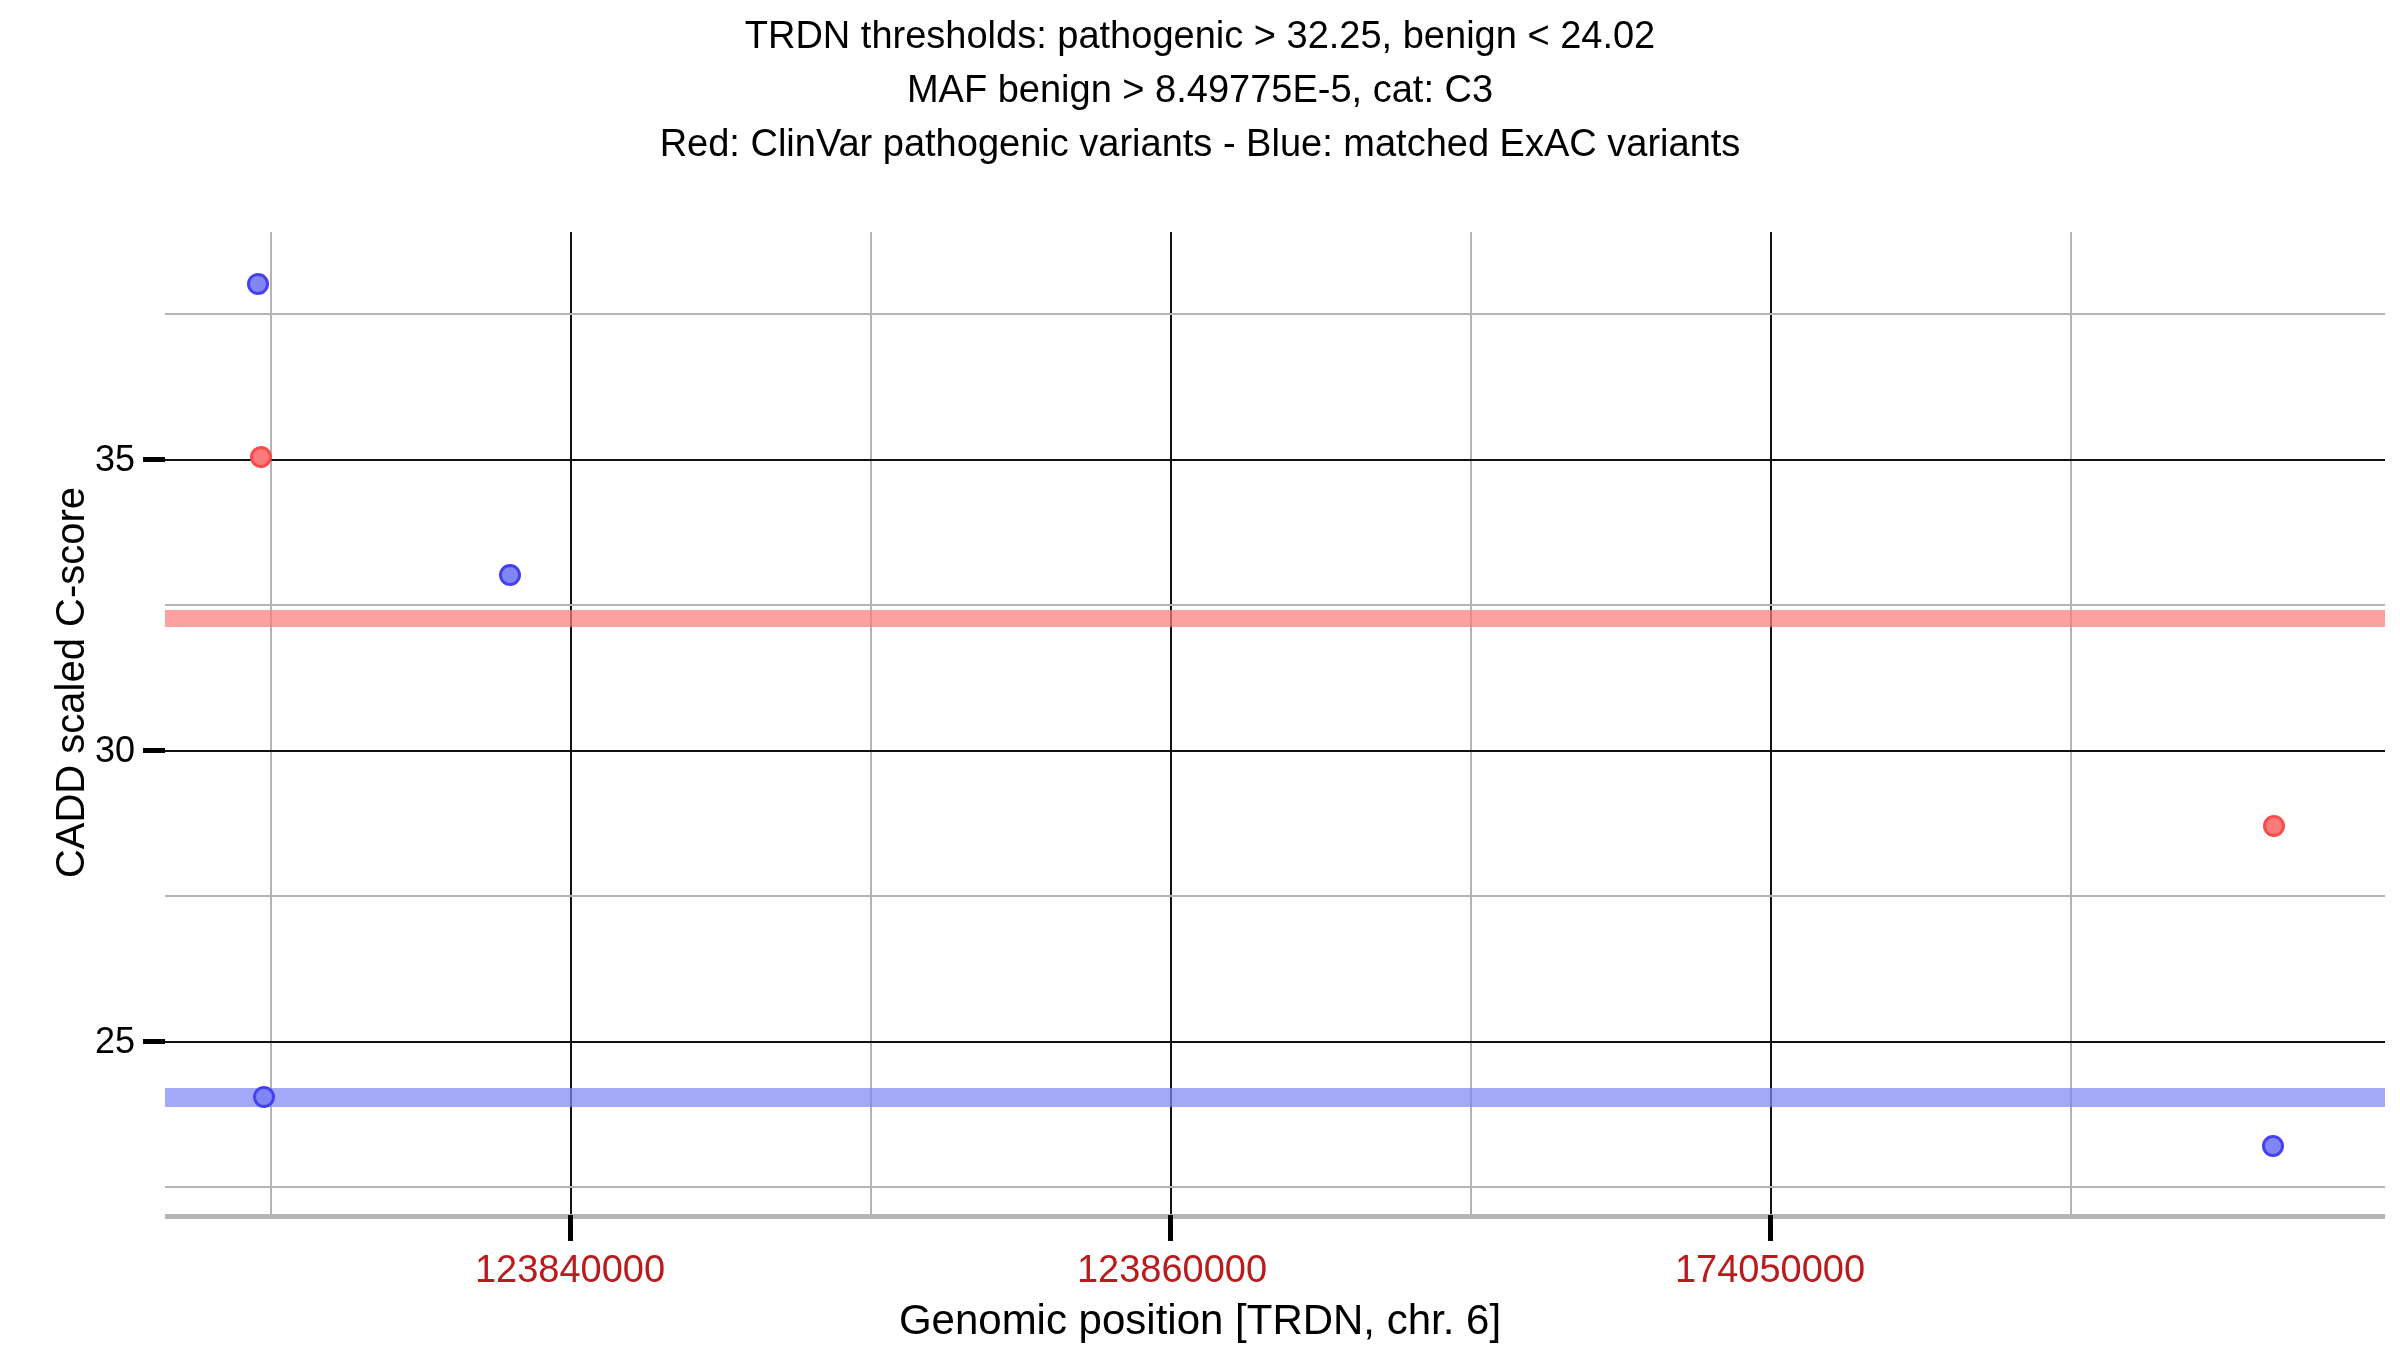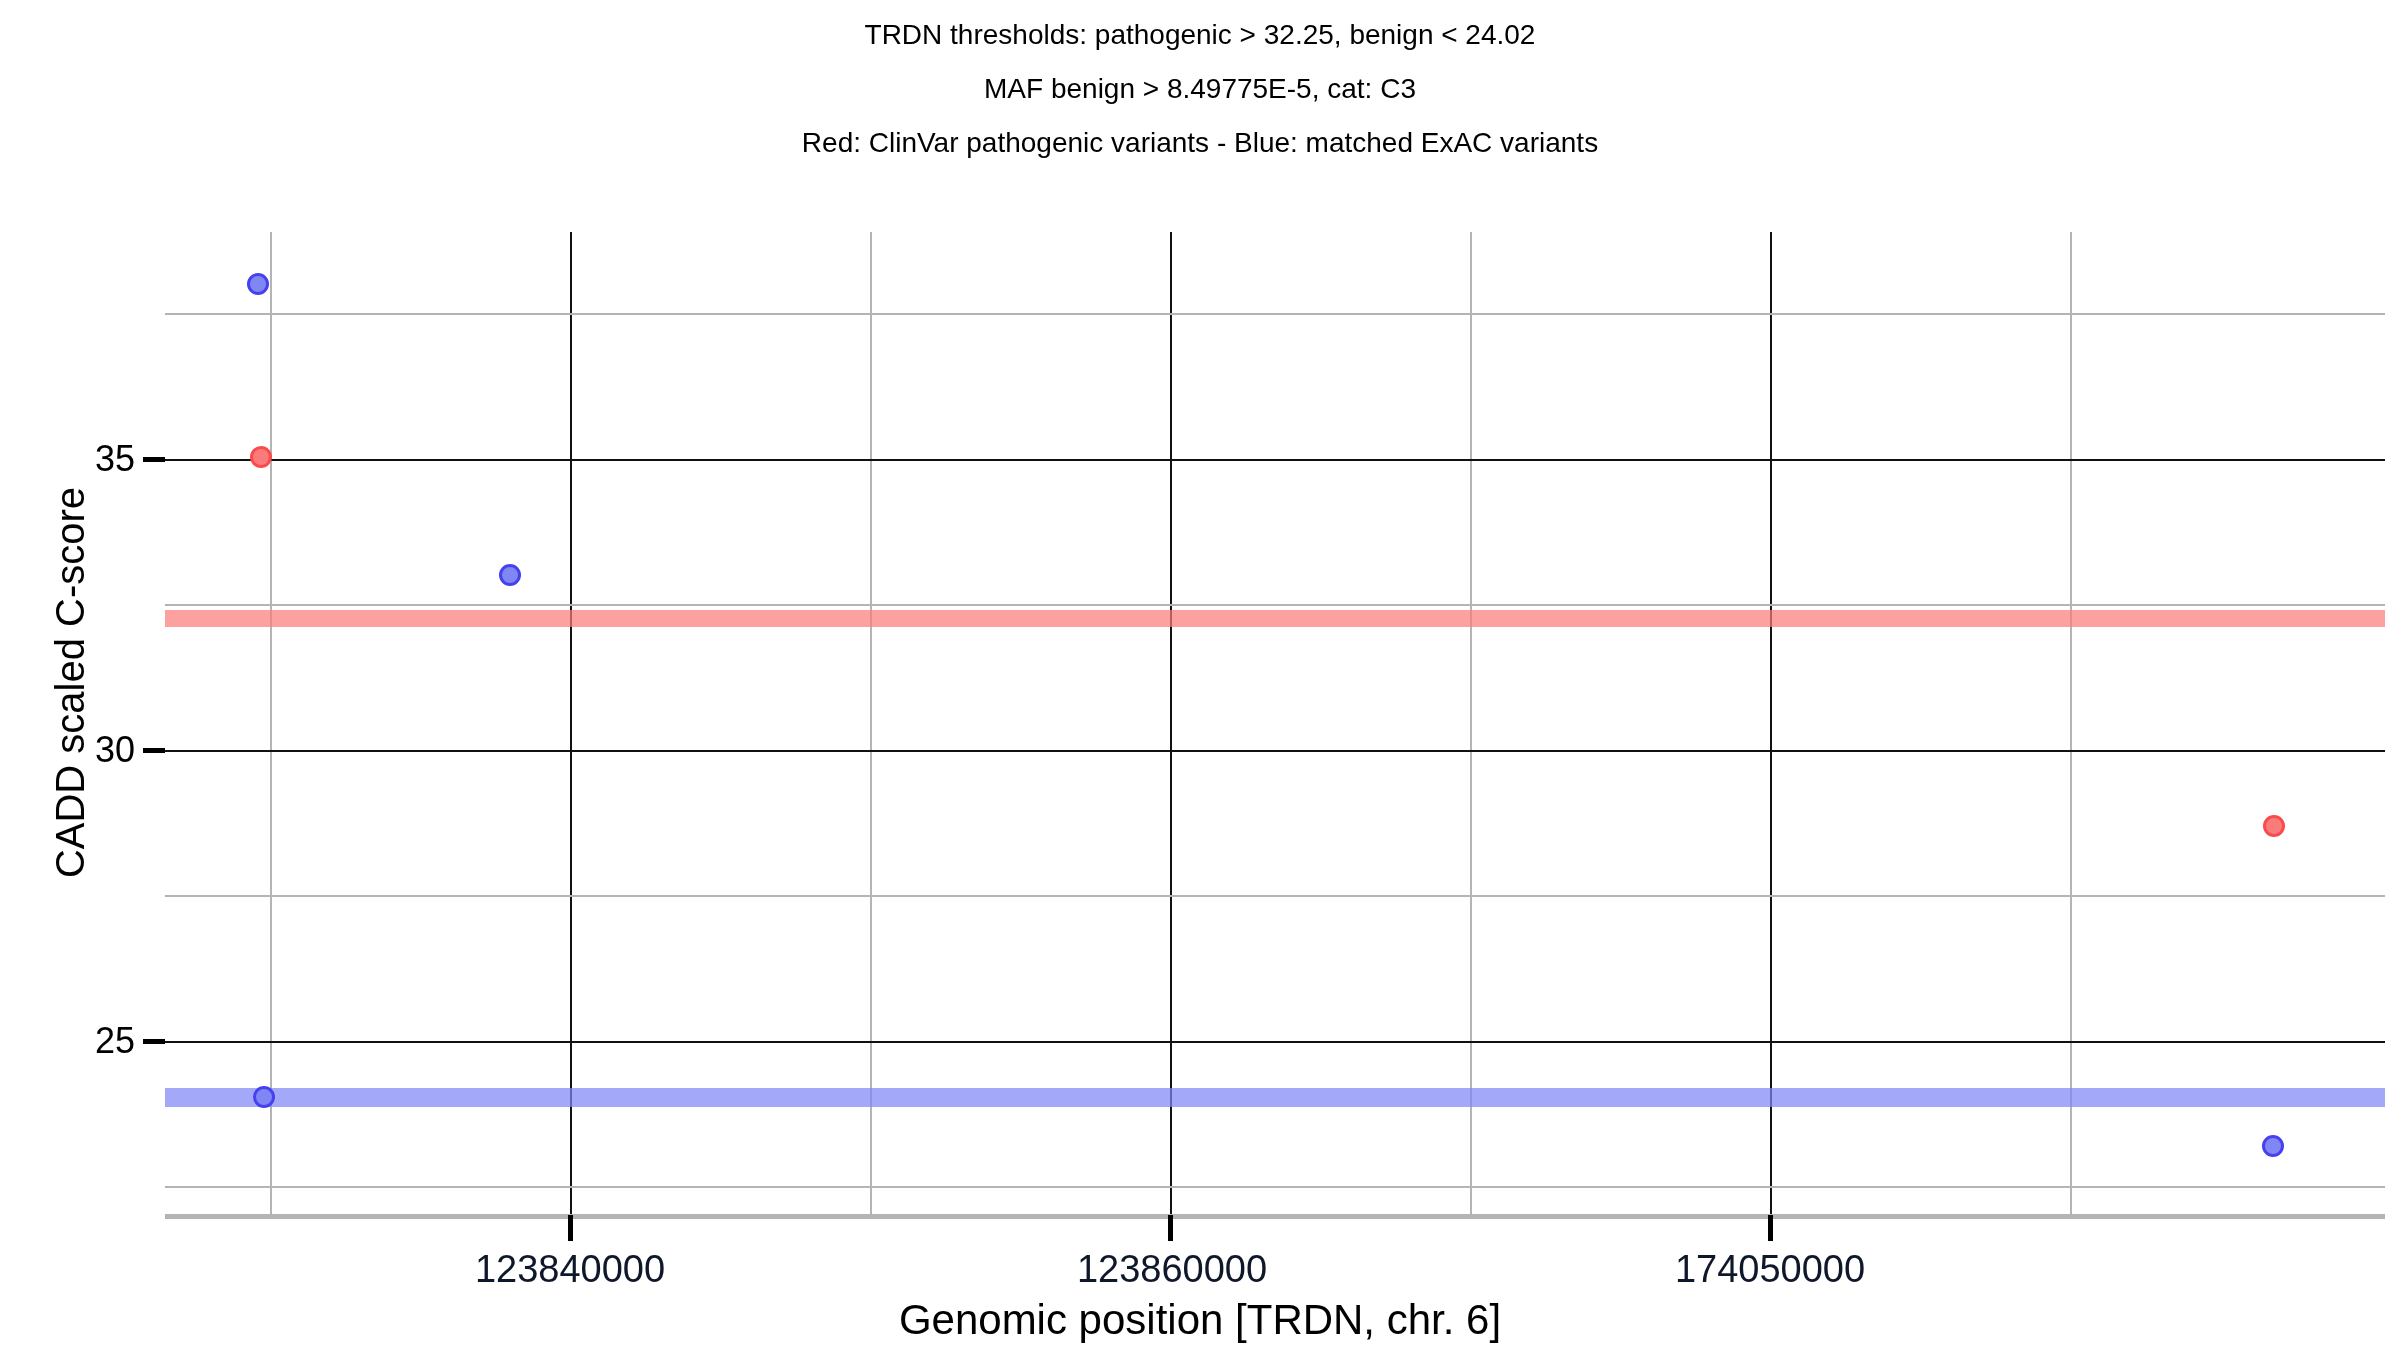--- a/index.html
+++ b/index.html
@@ -11,21 +11,21 @@
   }
   #root{position:relative;width:2400px;height:1350px;}
 
   
   .title-block{
     position:absolute;left:0;top:8px;width:2400px;
     text-align:center;
     color:#000000;
   }
   .title-line{
-    font-size:28px;
+    font-size:38px;
     line-height:54px;
     letter-spacing:0px;
     white-space:nowrap;
   }
 
   
   
   .plot-frame{
     position:absolute;
     left:165px;top:232px;
@@ -76,21 +76,21 @@
     font-size:36px;color:#000;line-height:38px;
     transform:translateY(-19px);
   }
 
   .xtick-mark{
     position:absolute;top:1215px;width:5px;height:26px;background:#000000;
     transform:translateX(-2px);
   }
   .xlab{
     position:absolute;top:1248px;
-    font-size:38px;color:#0f172a;line-height:42px;white-space:nowrap;
+    font-size:38px;color:#b91c1c;line-height:42px;white-space:nowrap;
     transform:translateX(-50%);
   }
 
   
   .xaxis-title{
     position:absolute;left:0;top:1296px;width:2400px;
     text-align:center;font-size:42px;color:#000;white-space:nowrap;
   }
   .yaxis-title{
     position:absolute;

